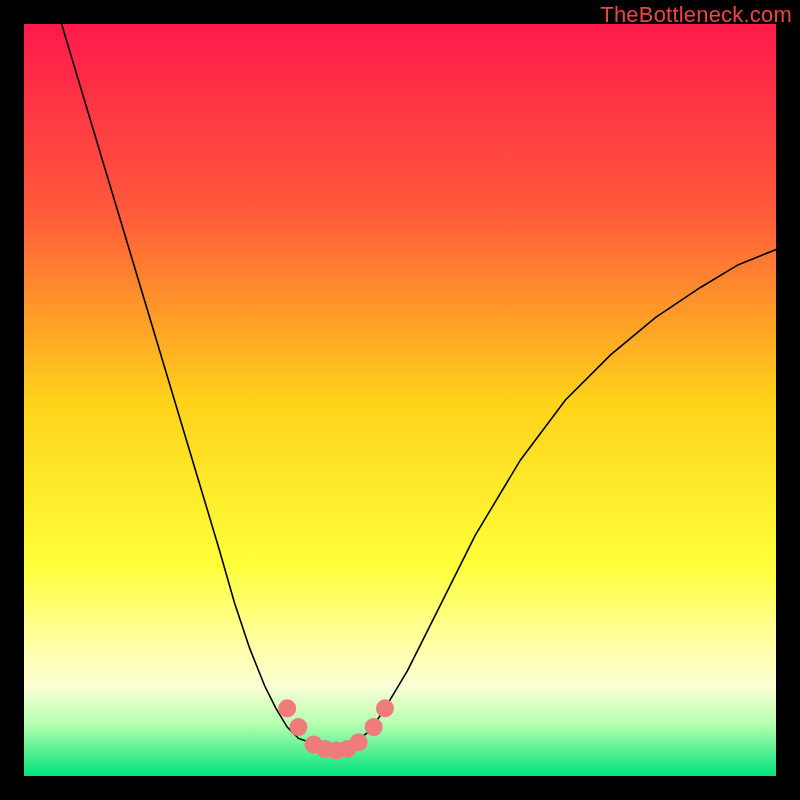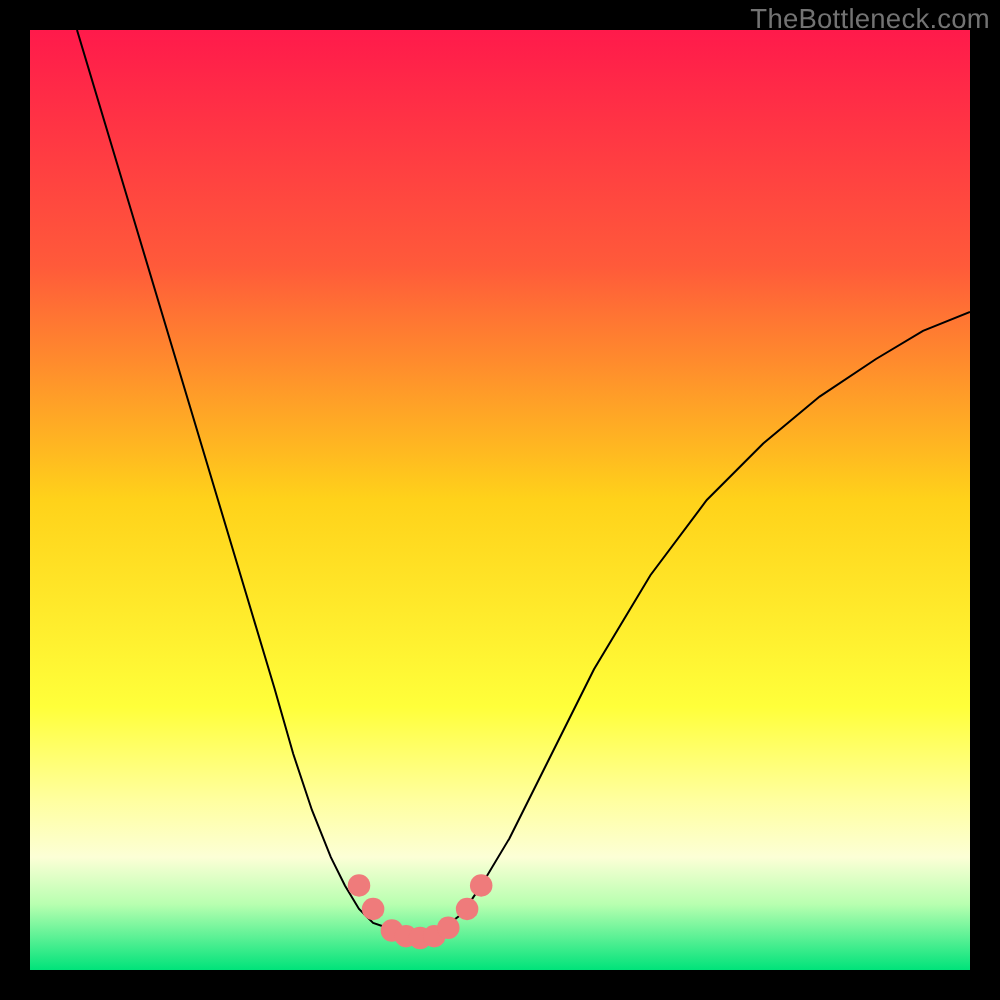--- a/index.html
+++ b/index.html
@@ -23,21 +23,21 @@
     position: absolute;
     left: 0;
     top: 0;
     width: 752px;
     height: 752px;
   }
   .watermark {
     position: absolute;
     top: 2px;
     right: 8px;
-    color: #737373;
+    color: #ef4444;
     font-size: 22px;
     font-weight: 400;
     letter-spacing: 0.2px;
     user-select: none;
   }
 </style>
 </head>
 <body>
 
 <div class="frame">

